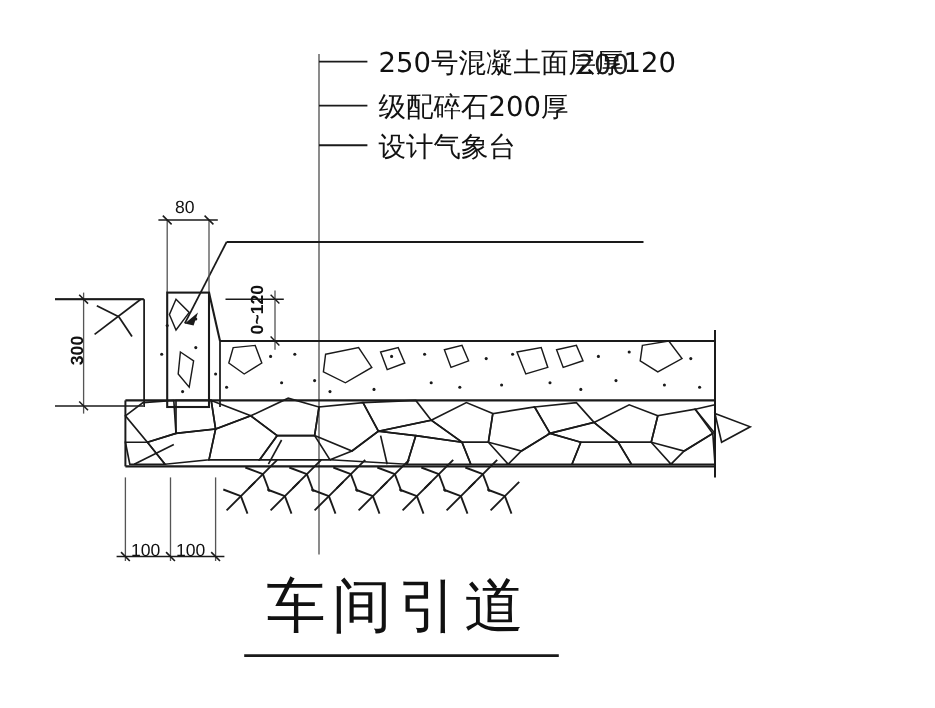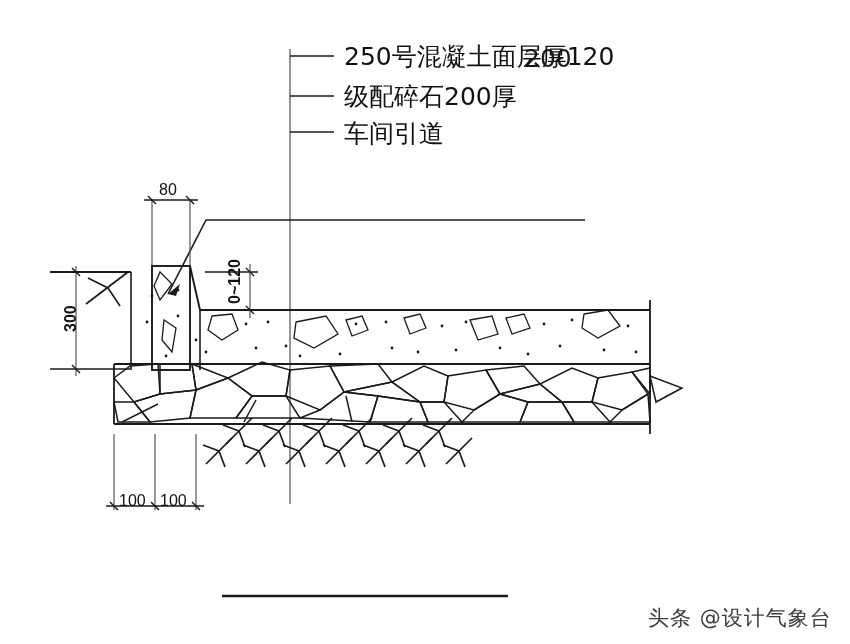--- a/index.html
+++ b/index.html
@@ -257,29 +257,29 @@
     </g>
   </svg>
 
   <div class="overlap-wrap" style="left:344px; top:40px;">
     <div class="txt label-cn overlap-a" style="position:relative;">250号混凝土面层厚120</div>
     <div class="txt label-cn overlap-b" style="left:180px; top:2px; opacity:0.95;">200</div>
   </div>
 
   <div class="txt label-cn" style="left:344px; top:80px;">级配碎石200厚</div>
 
-  <div class="txt label-cn" style="left:344px; top:117px;">车间引道</div>
+  <div class="txt label-cn" style="left:344px; top:117px;">设计气象台</div>
 
 
   <div class="txt dim-num" style="left:159px; top:178px;">80</div>
 
   <div class="txt dim-vert" style="left:63px; top:328px;">300</div>
 
   <div class="txt dim-vert" style="left:227px; top:300px;">0~120</div>
 
   <div class="txt dim-num" style="left:119px; top:489px;">100</div>
 
   <div class="txt dim-num" style="left:160px; top:489px;">100</div>
 
-
-  <div class="txt watermark" style="left:648px; top:604px;">头条 @设计气象台</div>
+  <div class="txt title-cn" style="left:242px; top:520px;">车间引道</div>
+
 
 </div>
 
 </body></html>

